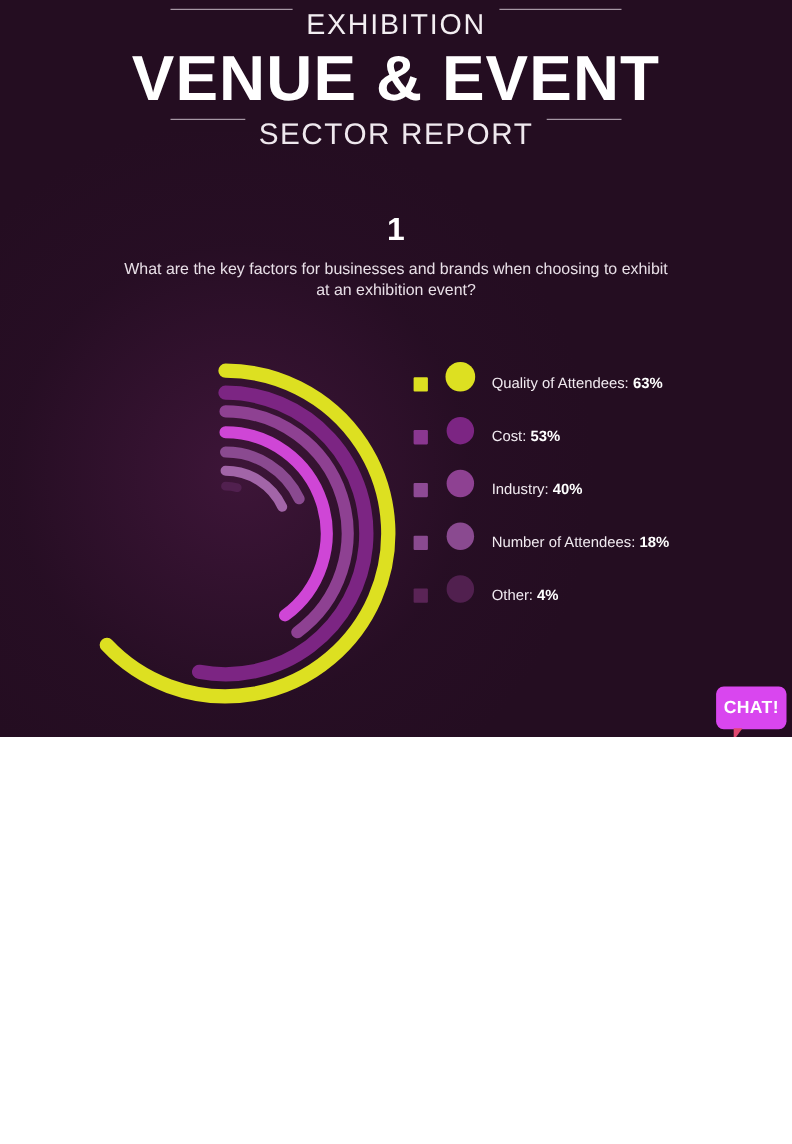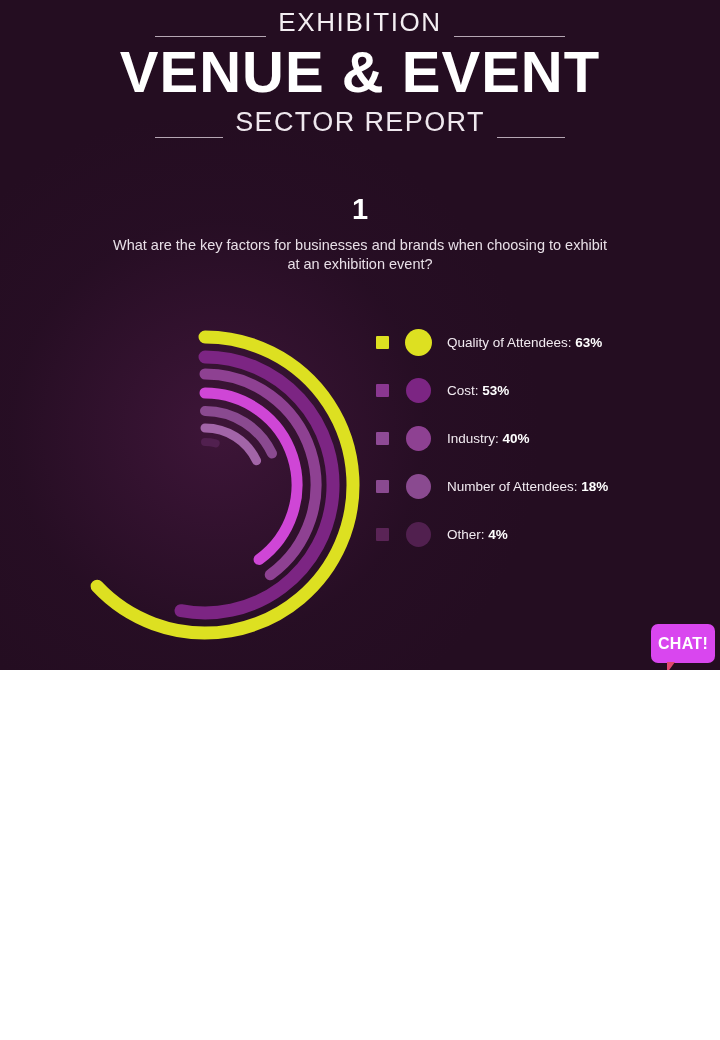--- a/index.html
+++ b/index.html
@@ -25,21 +25,21 @@
     position:absolute; left:-60px; top:120px;
     width:620px; height:620px;
     background:radial-gradient(circle at 45% 50%, rgba(120,40,110,.30) 0%, rgba(60,20,60,.10) 45%, rgba(0,0,0,0) 70%);
     pointer-events:none;
   }
 
   
   .header { position:absolute; left:0; top:8px; width:720px; text-align:center; }
 
   .kicker-row {
-    display:flex; align-items:flex-end; justify-content:center;
+    display:flex; align-items:flex-start; justify-content:center;
     gap:12px; width:410px; margin:0 auto;
   }
   .rule { flex:1 1 auto; height:1px; background:#cfc2cd; opacity:.85; }
   .kicker {
     font-size:26px; letter-spacing:1.6px; color:#f3eef2;
     font-weight:400; white-space:nowrap; line-height:1.1;
   }
 
   .maintitle {
     margin-top:4px;
@@ -64,21 +64,21 @@
     color:#e8dfe7; font-weight:400;
   }
 
   
   .chart { position:absolute; left:50px; top:300px; width:320px; height:365px; }
   .chart svg { display:block; width:320px; height:365px; overflow:visible; }
 
   
   .legend { position:absolute; left:376px; top:328px; width:320px; }
   .legend-row {
-    display:flex; align-items:center; height:28px; margin-bottom:20px;
+    display:flex; align-items:flex-end; height:28px; margin-bottom:20px;
   }
   .legend-row:last-child { margin-bottom:12px; }
   .sq { width:13px; height:13px; flex:0 0 13px; border-radius:1px; }
   .dot-wrap { width:58px; flex:0 0 58px; display:flex; justify-content:center; }
   .dot { border-radius:50%; }
   .legend-label {
     font-size:13.5px; color:#f1eaf0; font-weight:400; white-space:nowrap;
   }
   .legend-label b { font-weight:700; color:#ffffff; }
 

